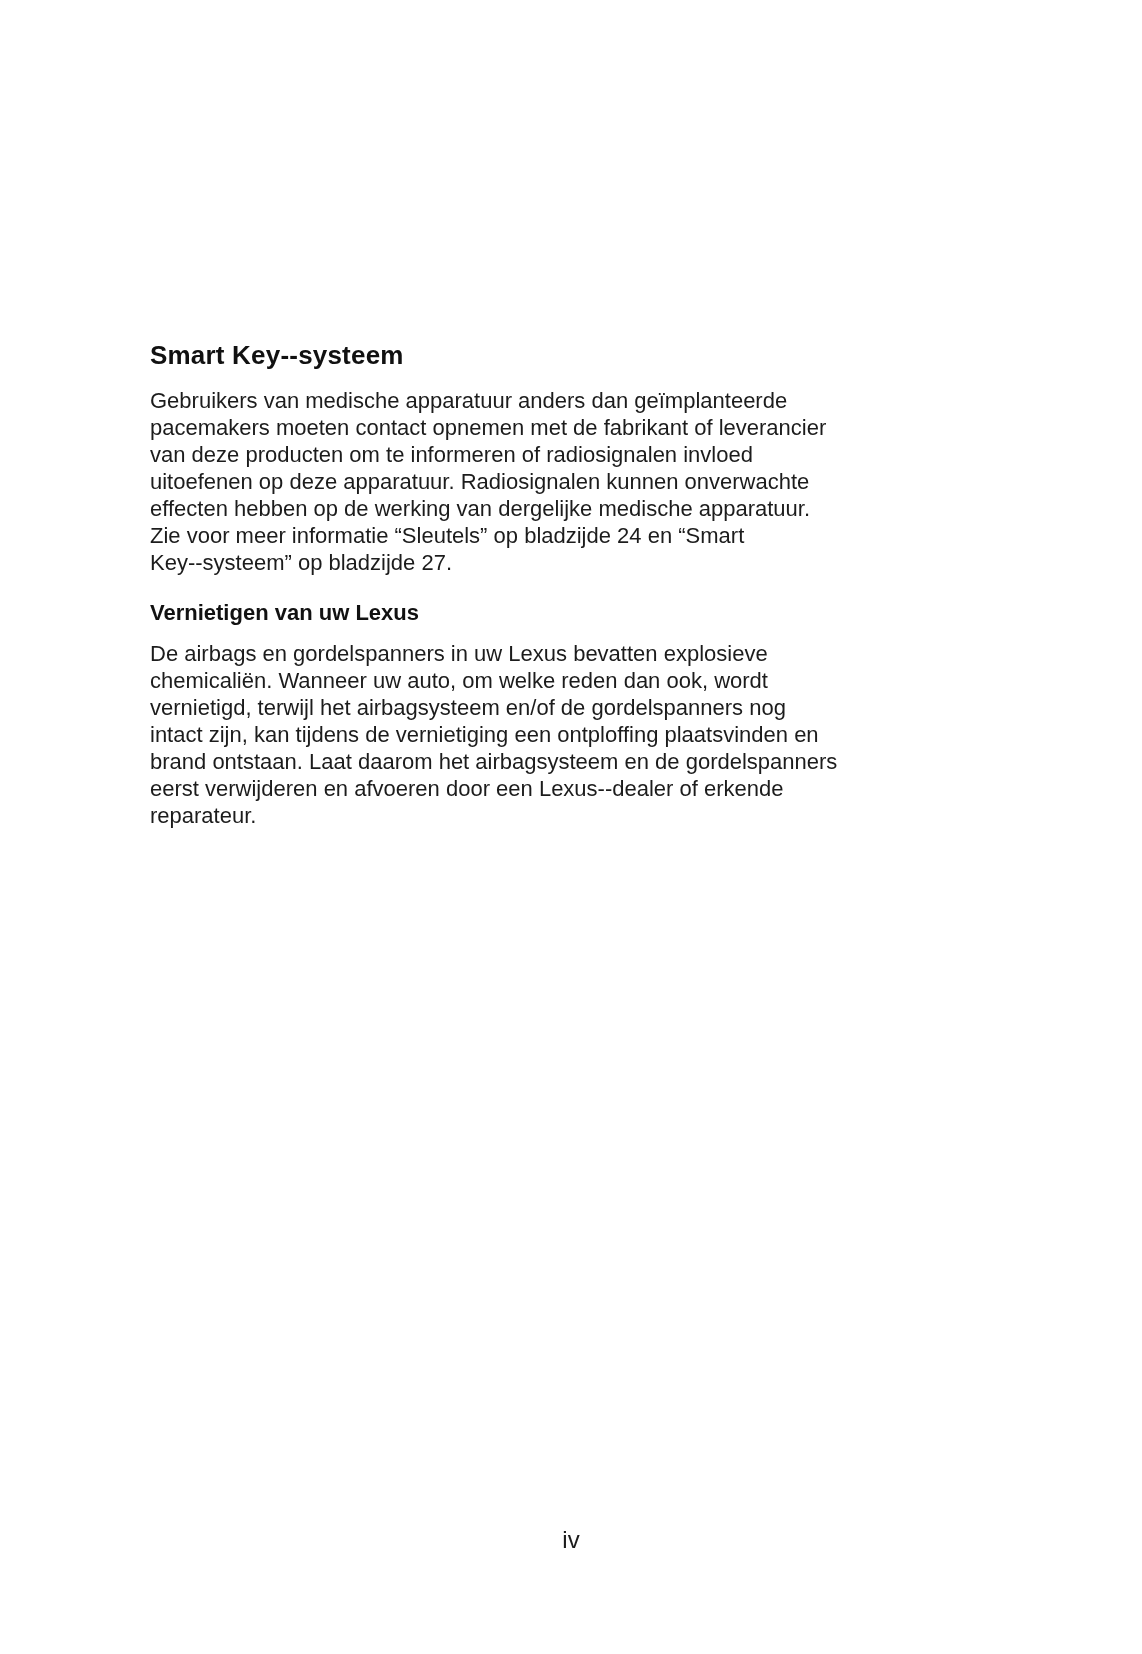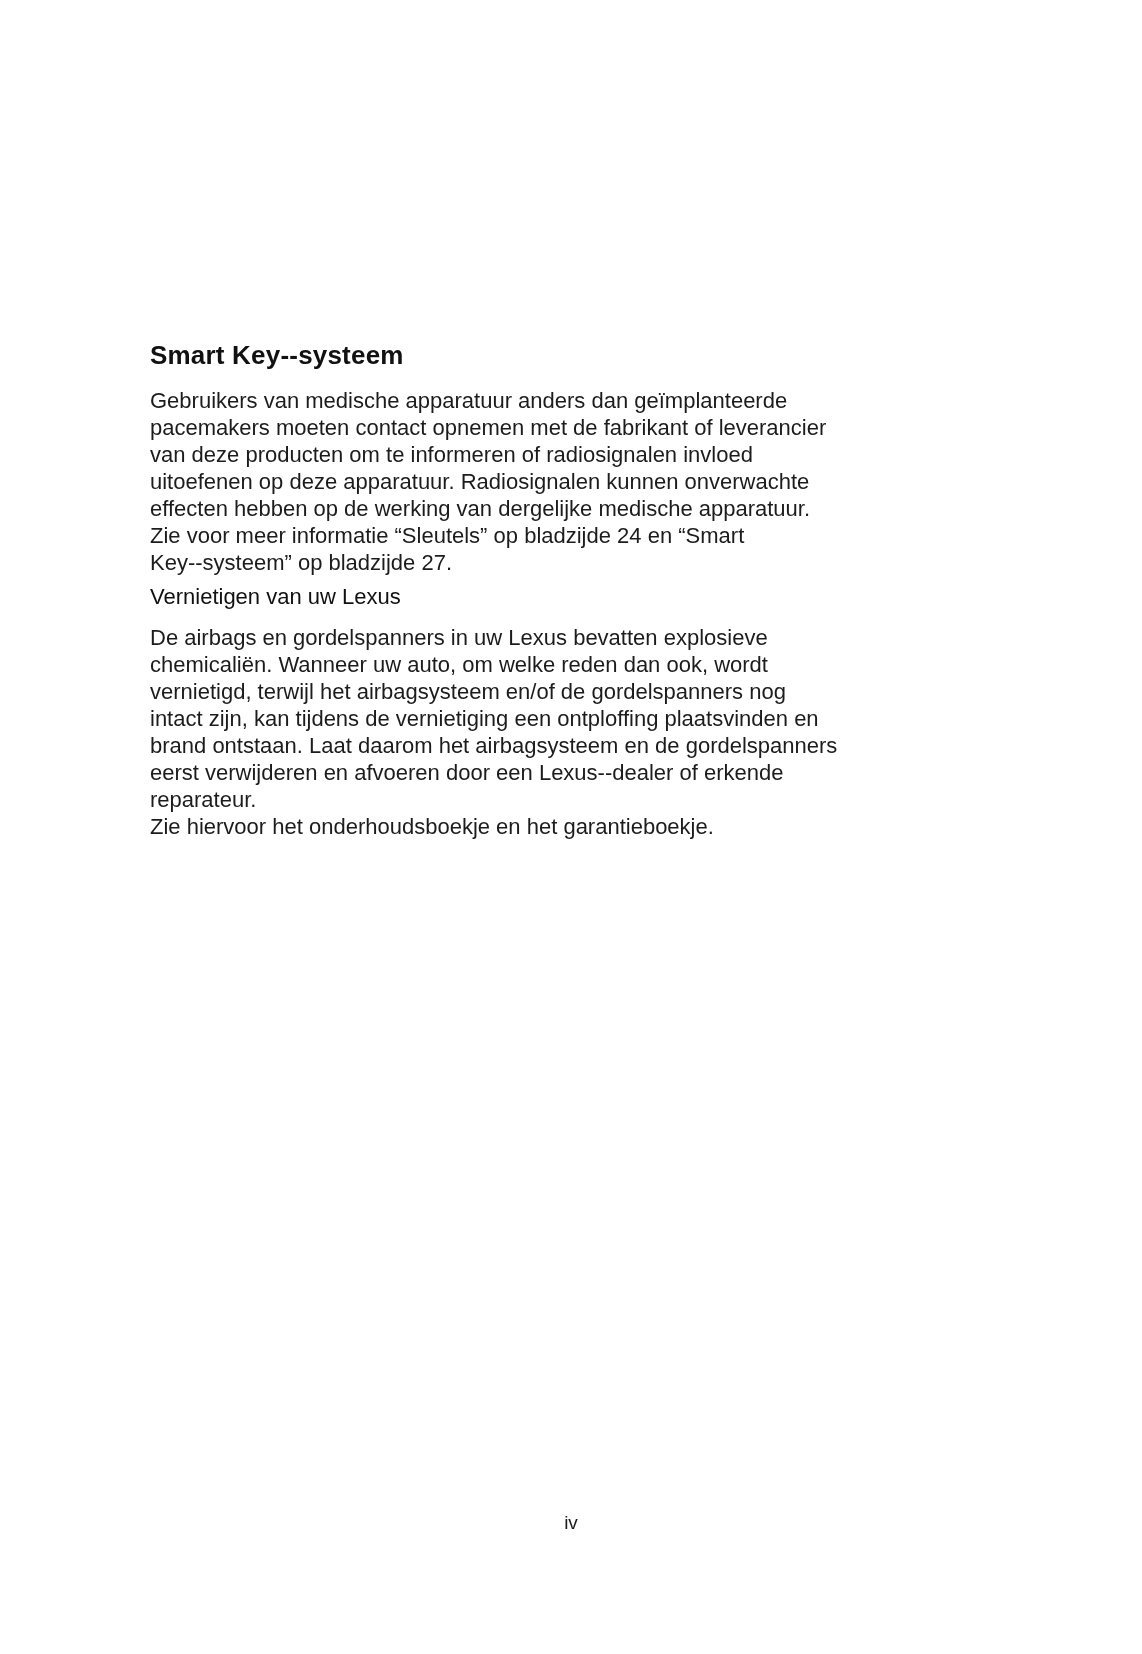--- a/index.html
+++ b/index.html
@@ -24,38 +24,38 @@
   }
   .h1 {
     font-size: 26px;
     font-weight: bold;
     letter-spacing: 0.2px;
     margin: 0 0 16px 0;
     color: #111111;
   }
   .h2 {
     font-size: 22px;
-    font-weight: normal;
-    margin: 8px 0 14px 0;
+    font-weight: bold;
+    margin: 24px 0 14px 0;
     color: #111111;
   }
   .body-text {
     font-size: 22px;
     line-height: 27px;
     margin: 0;
     white-space: pre-line;
     color: #1c1c1c;
   }
   .page-number {
     position: absolute;
     left: 0;
     right: 0;
-    bottom: 120px;
+    bottom: 100px;
     text-align: center;
-    font-size: 19px;
+    font-size: 24px;
     color: #1c1c1c;
   }
 </style>
 </head>
 <body>
 
 <div class="page">
   <div class="content">
 
     <section>
@@ -74,19 +74,18 @@
       <p class="body-text">De airbags en gordelspanners in uw Lexus bevatten explosieve
 chemicaliën. Wanneer uw auto, om welke reden dan ook, wordt
 vernietigd, terwijl het airbagsysteem en/of de gordelspanners nog
 intact zijn, kan tijdens de vernietiging een ontploffing plaatsvinden en
 brand ontstaan. Laat daarom het airbagsysteem en de gordelspanners
 eerst verwijderen en afvoeren door een Lexus--dealer of erkende
 reparateur.</p>
     </section>
 
     <section>
-      <p class="body-text">Zie hiervoor het onderhoudsboekje en het garantieboekje.</p>
     </section>
 
   </div>
 
   <div class="page-number">iv</div>
 </div>
 
 </body></html>

